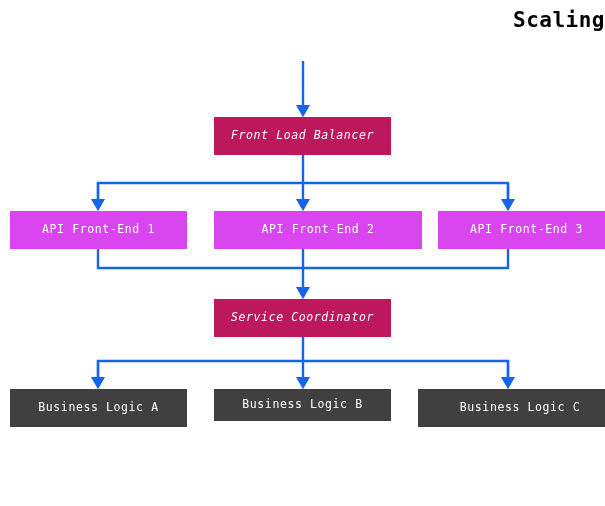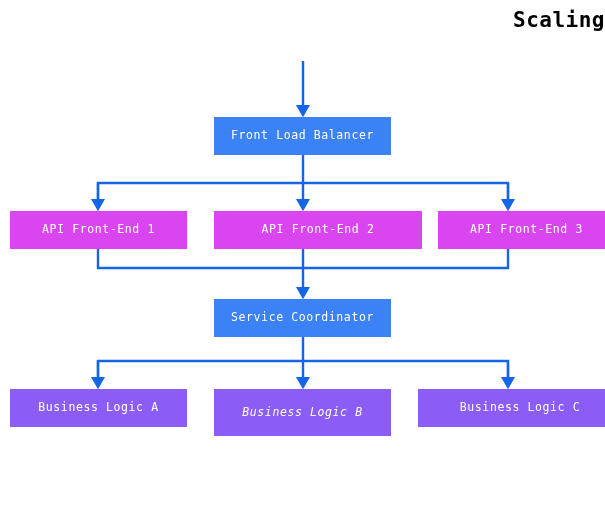--- a/index.html
+++ b/index.html
@@ -36,23 +36,23 @@
     align-items: center;
     justify-content: center;
     color: #ffffff;
     font-family: "DejaVu Sans Mono", "Liberation Mono", monospace;
     font-size: 11.5px;
     letter-spacing: 0.6px;
     text-align: center;
     line-height: 1;
     white-space: nowrap;
   }
-  .node-gray   { background: #3b82f6; }
+  .node-gray   { background: #be185d; font-style: italic; }
   .node-blue   { background: #d946ef; }
-  .node-orange { background: #8b5cf6; }
+  .node-orange { background: #404040; }
 
   #title {
     position: absolute;
     left: 0;
     top: 8px;
     width: 605px;
     text-align: right;
     font-family: "DejaVu Sans Mono", "Liberation Mono", monospace;
     font-size: 21px;
     font-weight: bold;
@@ -66,21 +66,21 @@
   
   #node-api-front-end-1 { left: 10px;  top: 211px; width: 177px; height: 38px; }
   #node-api-front-end-2 { left: 214px; top: 211px; width: 208px; height: 38px; }
   #node-api-front-end-3 { left: 418px; top: 211px; width: 177px; height: 38px; margin-left: 20px; }
 
   
   #node-service-coordinator { left: 214px; top: 299px; width: 177px; height: 38px; }
 
   
   #node-business-logic-a { left: 10px;  top: 389px; width: 177px; height: 38px; }
-  #node-business-logic-b { left: 214px; top: 389px; width: 177px; height: 47px; font-style: italic; }
+  #node-business-logic-b { left: 214px; top: 389px; width: 177px; height: 32px; }
   #node-business-logic-c { left: 418px; top: 389px; width: 204px; height: 38px; }
 
   
   #node-data { left: 94px; top: 455px; width: 419px; height: 38px; }
 </style>
 </head>
 <body>
 
 <div id="diagram-root">
 

